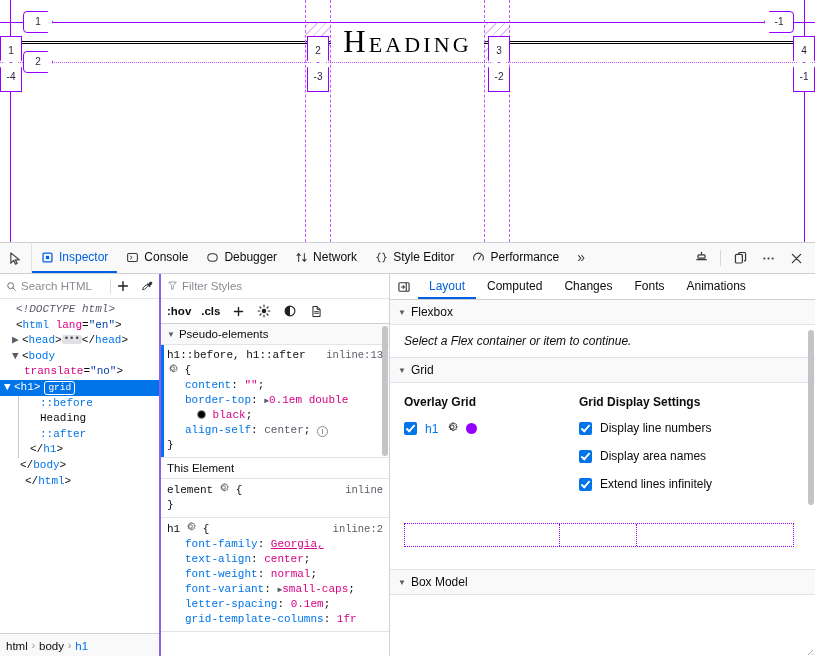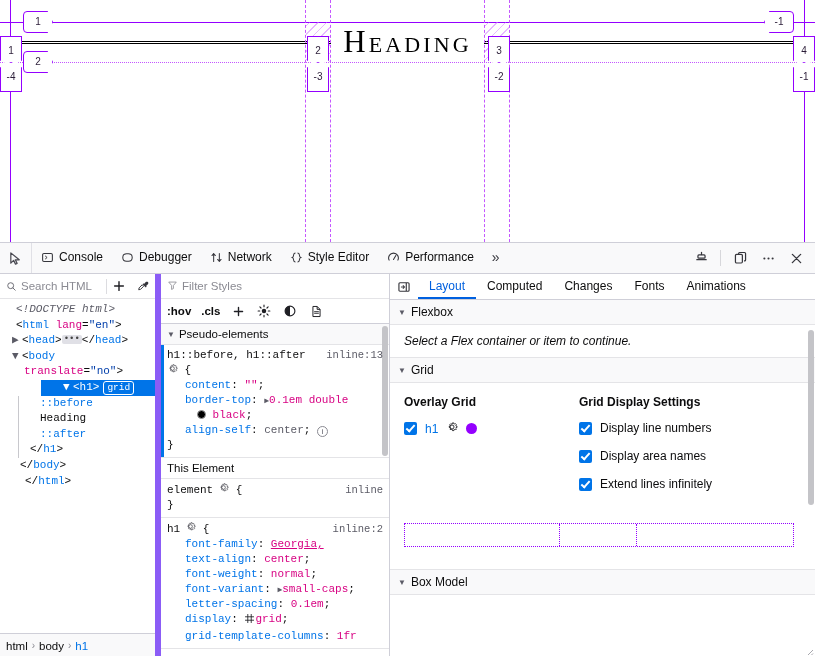--- a/index.html
+++ b/index.html
@@ -137,21 +137,21 @@
   .tb-btn {
     width: 26px; height: 26px;
     display: flex; align-items: center; justify-content: center;
   }
   .tb-sep { width: 1px; height: 16px; background: #d7d7db; margin: 0 4px; }
 
   
   .dt-body { display: flex; height: 383px; }
 
   
-  .mv-col { width: 161px; border-right: 6px solid #8b5cf6; display: flex; flex-direction: column; }
+  .mv-col { width: 161px; border-right: 2px solid #8b5cf6; display: flex; flex-direction: column; }
   .mv-search {
     height: 25px; display: flex; align-items: center;
     border-bottom: 1px solid #e4e4e7;
     background: #fff;
   }
   .mv-search .mag { padding: 0 4px 0 6px; display: flex; align-items: center; }
   .mv-search .ph { font-size: 11.5px; color: #8a8a92; flex: 1; }
   .mv-search .div { width: 1px; height: 15px; background: #dcdce0; }
   .mv-ibtn { width: 24px; display: flex; align-items: center; justify-content: center; }
 
@@ -379,20 +379,27 @@
 <div id="devtools">
 
   <div class="dt-toolbar">
     <div class="tb-pick">
       <svg width="15" height="15" viewBox="0 0 16 16">
           <path d="M3 2l0 11 3-3 2 4 1.7-.8-1.9-3.8 4.2 0z" fill="none" stroke="#4a4a52" stroke-width="1.3" stroke-linejoin="round"></path>
         </svg>
     </div>
 
     <div class="dt-tabs">
+      <div class="dt-tab active">
+        <svg width="13" height="13" viewBox="0 0 16 16">
+            <rect x="2.5" y="2.5" width="11" height="11" rx="1.5" fill="none" stroke="#0060df" stroke-width="1.6"></rect>
+            <rect x="6" y="6" width="4" height="4" fill="#0060df"></rect>
+          </svg>
+        <span>Inspector</span>
+      </div>
       <div class="dt-tab">
         <svg width="13" height="13" viewBox="0 0 16 16">
             <rect x="2" y="3" width="12" height="10" rx="1.6" fill="none" stroke="#36363c" stroke-width="1.3"></rect>
             <path d="M5.5 6.3l2 1.7-2 1.7" fill="none" stroke="#36363c" stroke-width="1.2" stroke-linecap="round" stroke-linejoin="round"></path>
           </svg>
         <span>Console</span>
       </div>
       <div class="dt-tab">
         <svg width="13" height="13" viewBox="0 0 16 16">
             <path d="M2.2 8c0-2.6 2-4.6 4.6-4.6h2.4c2.6 0 4.6 2 4.6 4.6s-2 4.6-4.6 4.6H6.8C4.2 12.6 2.2 10.6 2.2 8z" fill="none" stroke="#36363c" stroke-width="1.3"></path>
@@ -495,21 +502,21 @@
           <span class="twisty">▶</span><span class="punct">&lt;</span><span class="tag">head</span><span class="punct">&gt;</span><span class="ellips">•••</span><span class="punct">&lt;/</span><span class="tag">head</span><span class="punct">&gt;</span>
         </div>
 
         <div class="tl" style="padding-left:12px;">
           <span class="twisty">▼</span><span class="punct">&lt;</span><span class="tag">body</span>
         </div>
         <div class="tl" style="padding-left:24px;">
           <span class="attr">translate</span><span class="punct">=</span><span class="aval">"no"</span><span class="punct">&gt;</span>
         </div>
 
-        <div class="tl sel" style="padding-left:22px;margin-left:41px;">
+        <div class="tl sel" style="padding-left:4px;">
           <span class="twisty sel-t">▼</span><span class="punct">&lt;</span><span class="tag">h1</span><span class="punct">&gt;</span><span class="badge-grid">grid</span>
         </div>
 
         <div class="tl" style="padding-left:40px;">
           <span class="childline"></span><span class="pseudo">::before</span>
         </div>
 
         <div class="tl" style="padding-left:40px;">
           <span class="childline"></span><span>Heading</span>
         </div>
@@ -655,27 +662,20 @@
             <span class="prop">text-align</span><span class="punct">: </span><span class="val">center</span><span class="punct">;</span>
           </div>
           <div class="ind">
             <span class="prop">font-weight</span><span class="punct">: </span><span class="val">normal</span><span class="punct">;</span>
           </div>
           <div class="ind">
             <span class="prop">font-variant</span><span class="punct">: </span><span class="tri">▶</span><span class="val">small-caps</span><span class="punct">;</span>
           </div>
           <div class="ind">
             <span class="prop">letter-spacing</span><span class="punct">: </span><span class="val">0.1em</span><span class="punct">;</span>
-          </div>
-          <div class="ind">
-            <span class="prop">display</span><span class="punct">: </span><span class="grid-ico">
-              <svg width="11" height="11" viewBox="0 0 16 16">
-                  <path d="M1.5 5.5h13M1.5 10.5h13M5.5 1.5v13M10.5 1.5v13" stroke="#1f1f24" stroke-width="1.25"></path>
-                </svg>
-            </span><span class="val">grid</span><span class="punct">;</span>
           </div>
           <div class="ind">
             <span class="prop">grid-template-columns</span><span class="punct">: </span><span class="val">1fr</span>
           </div>
         </div>
       </div>
     </div>
 
     <div class="lv-col">
       <div class="lv-tabs">

